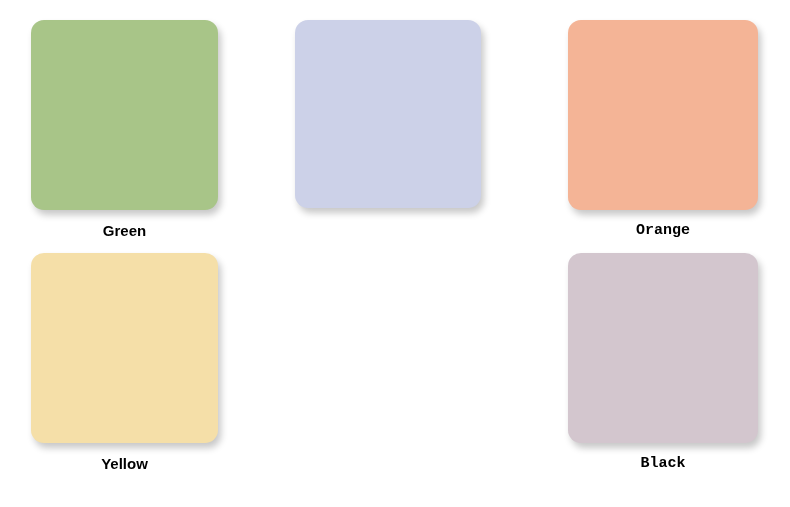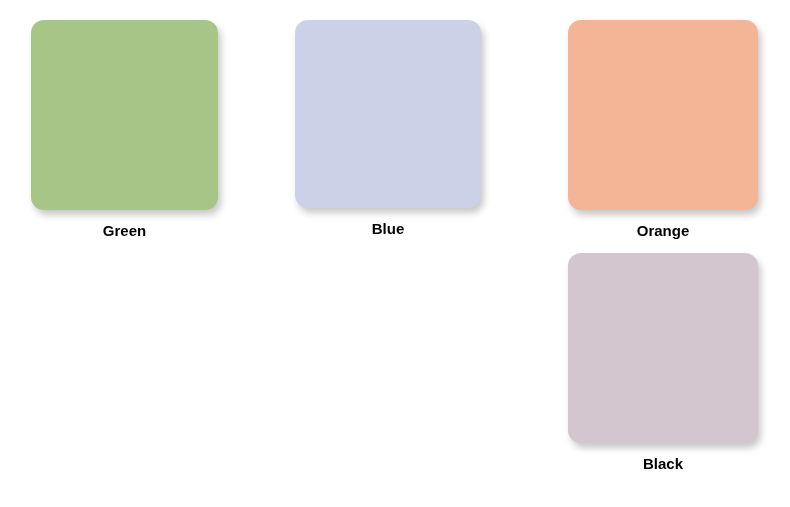--- a/index.html
+++ b/index.html
@@ -59,42 +59,45 @@
   .chip-w-186 { width: 186px; }
   .chip-w-190 { width: 190px; }
 
   .chip-h-190 { height: 190px; }
   .chip-h-188 { height: 188px; }
 
   .label-gap-13 { margin-top: 13px; }
 
   .label-box-187 { width: 187px; }
   .label-box-186 { width: 186px; }
-  .label-box-190 { width: 190px; }
+  .label-box-190 { width: 190px; font-family: Liberation Mono, monospace; }
 </style>
 </head>
 <body style="background: rgb(255, 255, 255);">
 
 <div id="swatch-grid">
 
   <div class="swatch-cell col-0 row-0">
     <div class="swatch-chip chip-w-187 chip-h-190" id="chip-0" style="background: rgb(168, 197, 136);"></div>
     <div class="swatch-label label-box-187 label-gap-13">Green</div>
   </div>
 
   <div class="swatch-cell col-1 row-0">
     <div class="swatch-chip chip-w-186 chip-h-188" id="chip-1" style="background: rgb(204, 209, 232);"></div>
-    <div class="swatch-label label-box-186 label-gap-13">Blue</div>
   </div>
 
   <div class="swatch-cell col-2 row-0">
     <div class="swatch-chip chip-w-190 chip-h-190" id="chip-2" style="background: rgb(244, 180, 150);"></div>
     <div class="swatch-label label-box-190 label-gap-13">Orange</div>
   </div>
 
+  <div class="swatch-cell col-0 row-1">
+    <div class="swatch-chip chip-w-187 chip-h-190" id="chip-3" style="background: rgb(245, 223, 168);"></div>
+    <div class="swatch-label label-box-187 label-gap-13">Yellow</div>
+  </div>
 
 
   <div class="swatch-cell col-2 row-1">
     <div class="swatch-chip chip-w-190 chip-h-190" id="chip-5" style="background: rgb(211, 198, 206);"></div>
     <div class="swatch-label label-box-190 label-gap-13">Black</div>
   </div>
 
 </div>
 
 </body></html>

